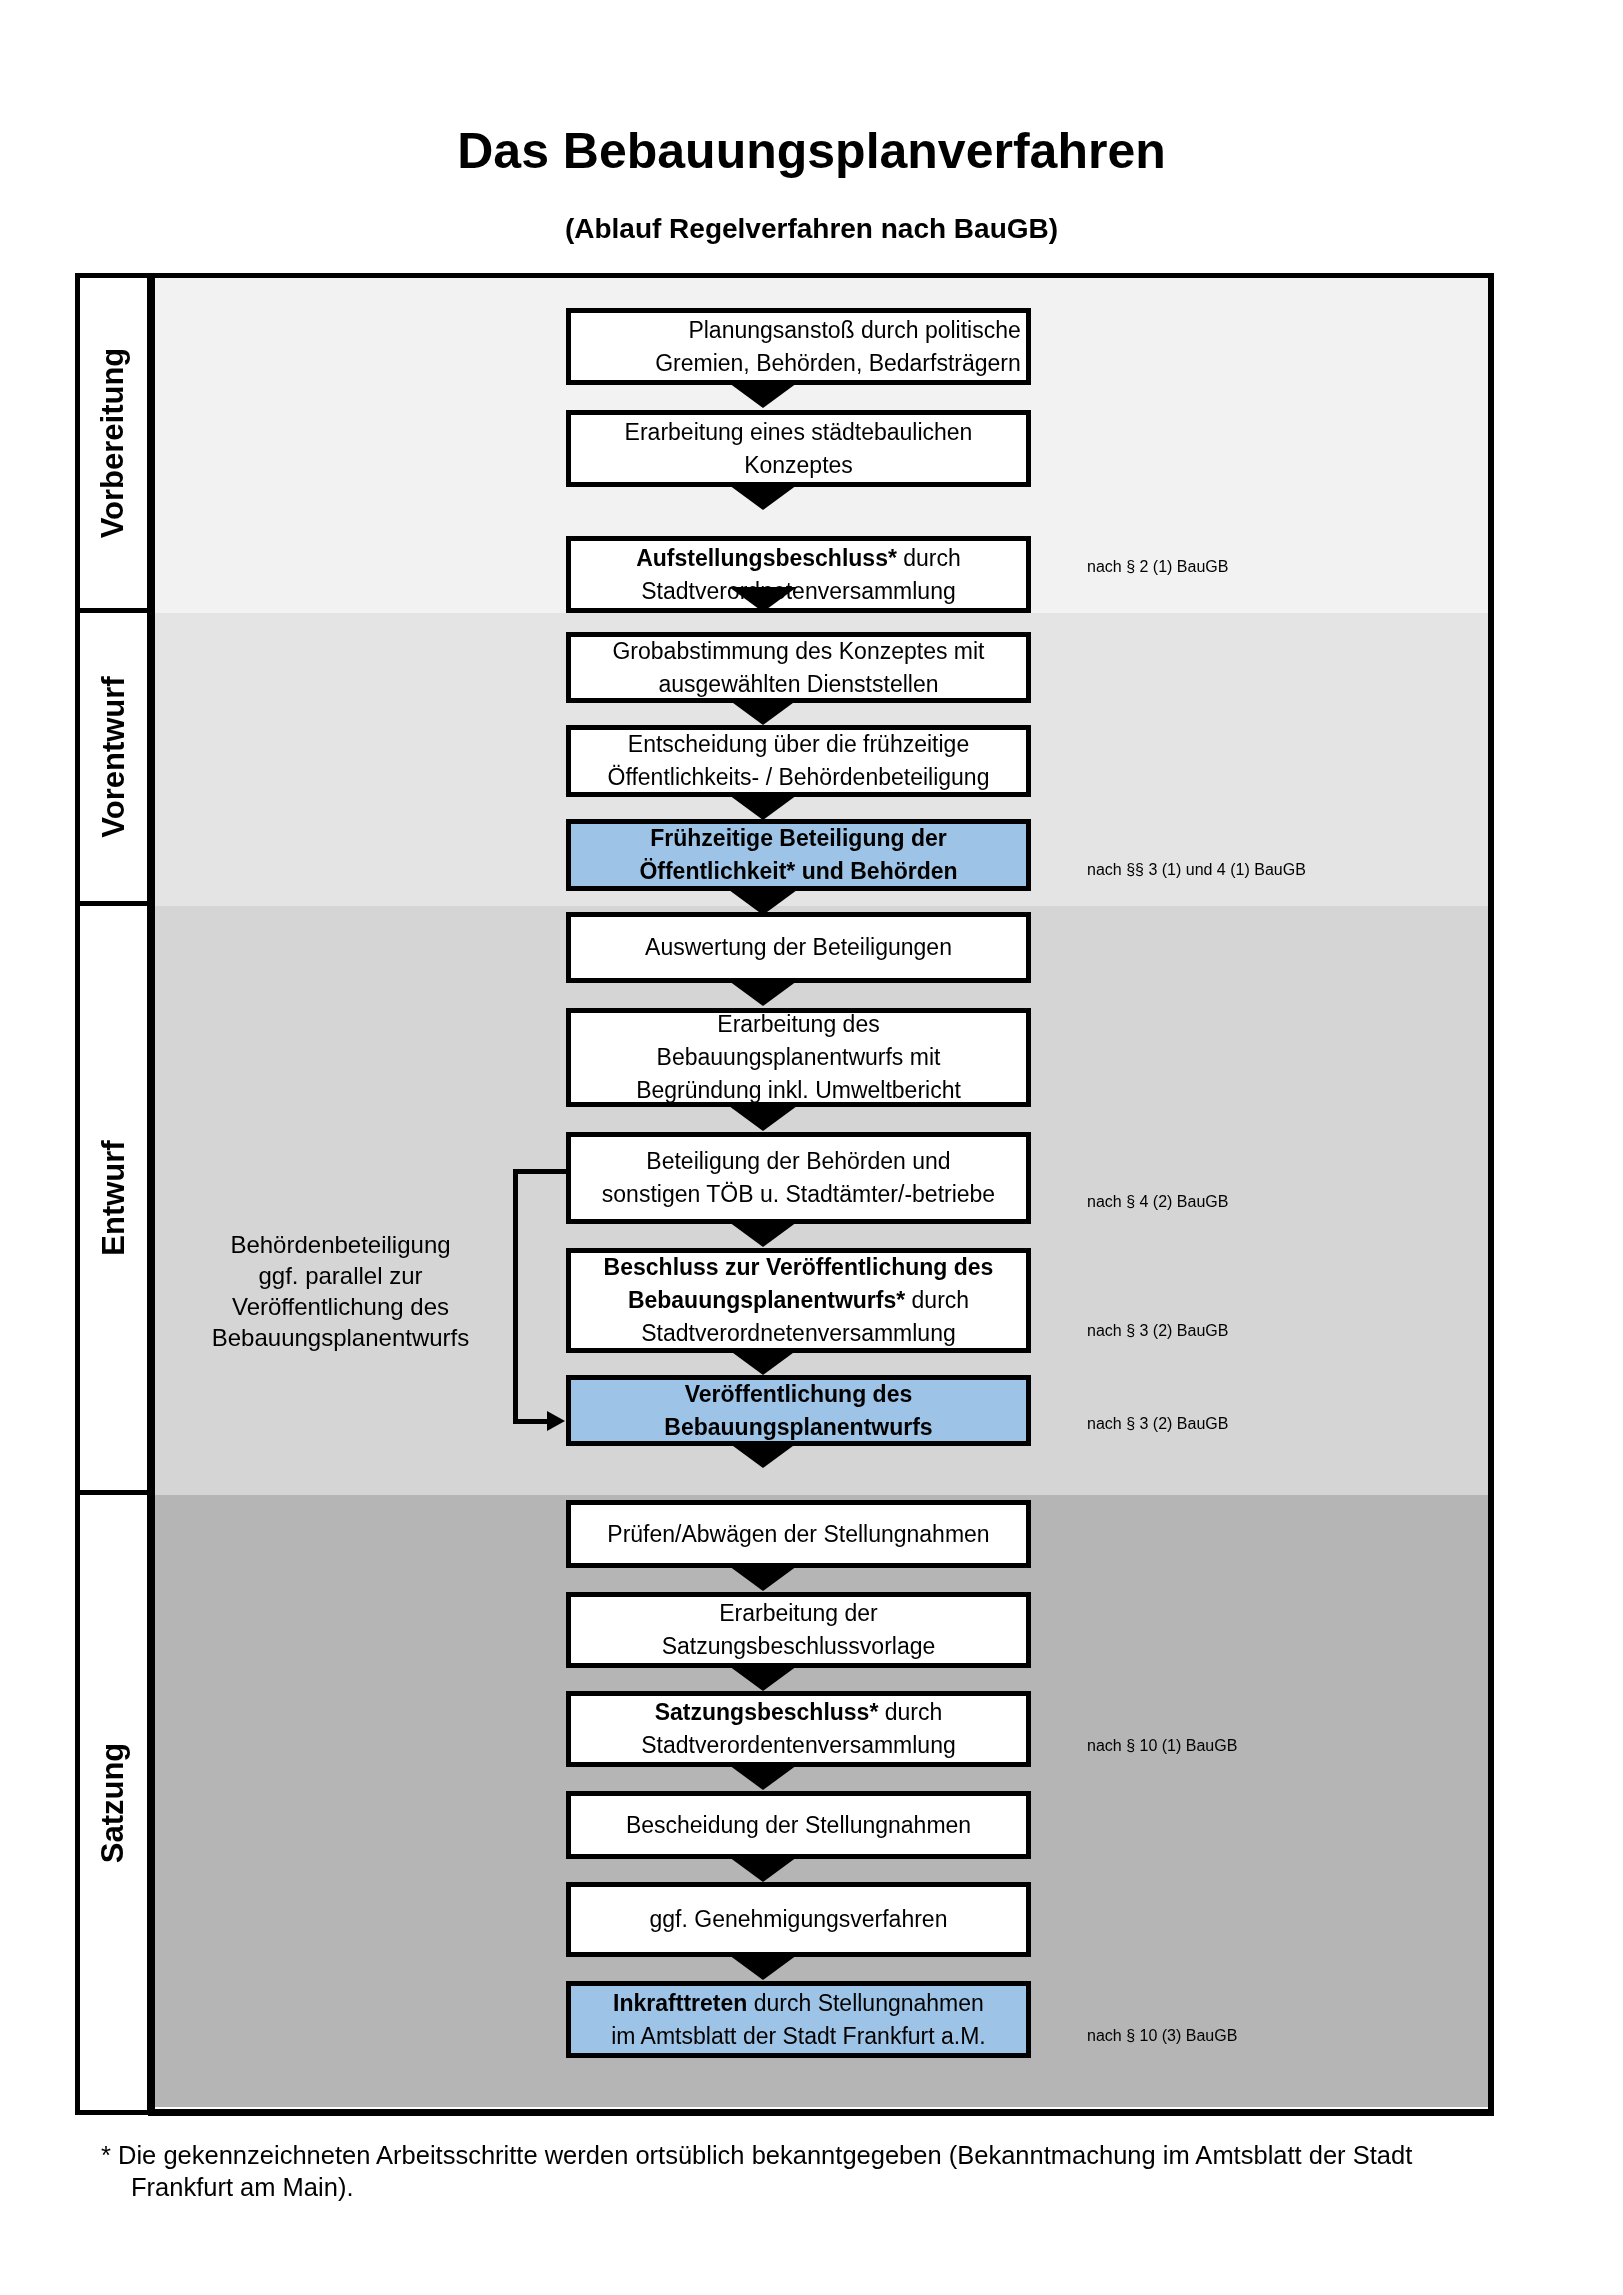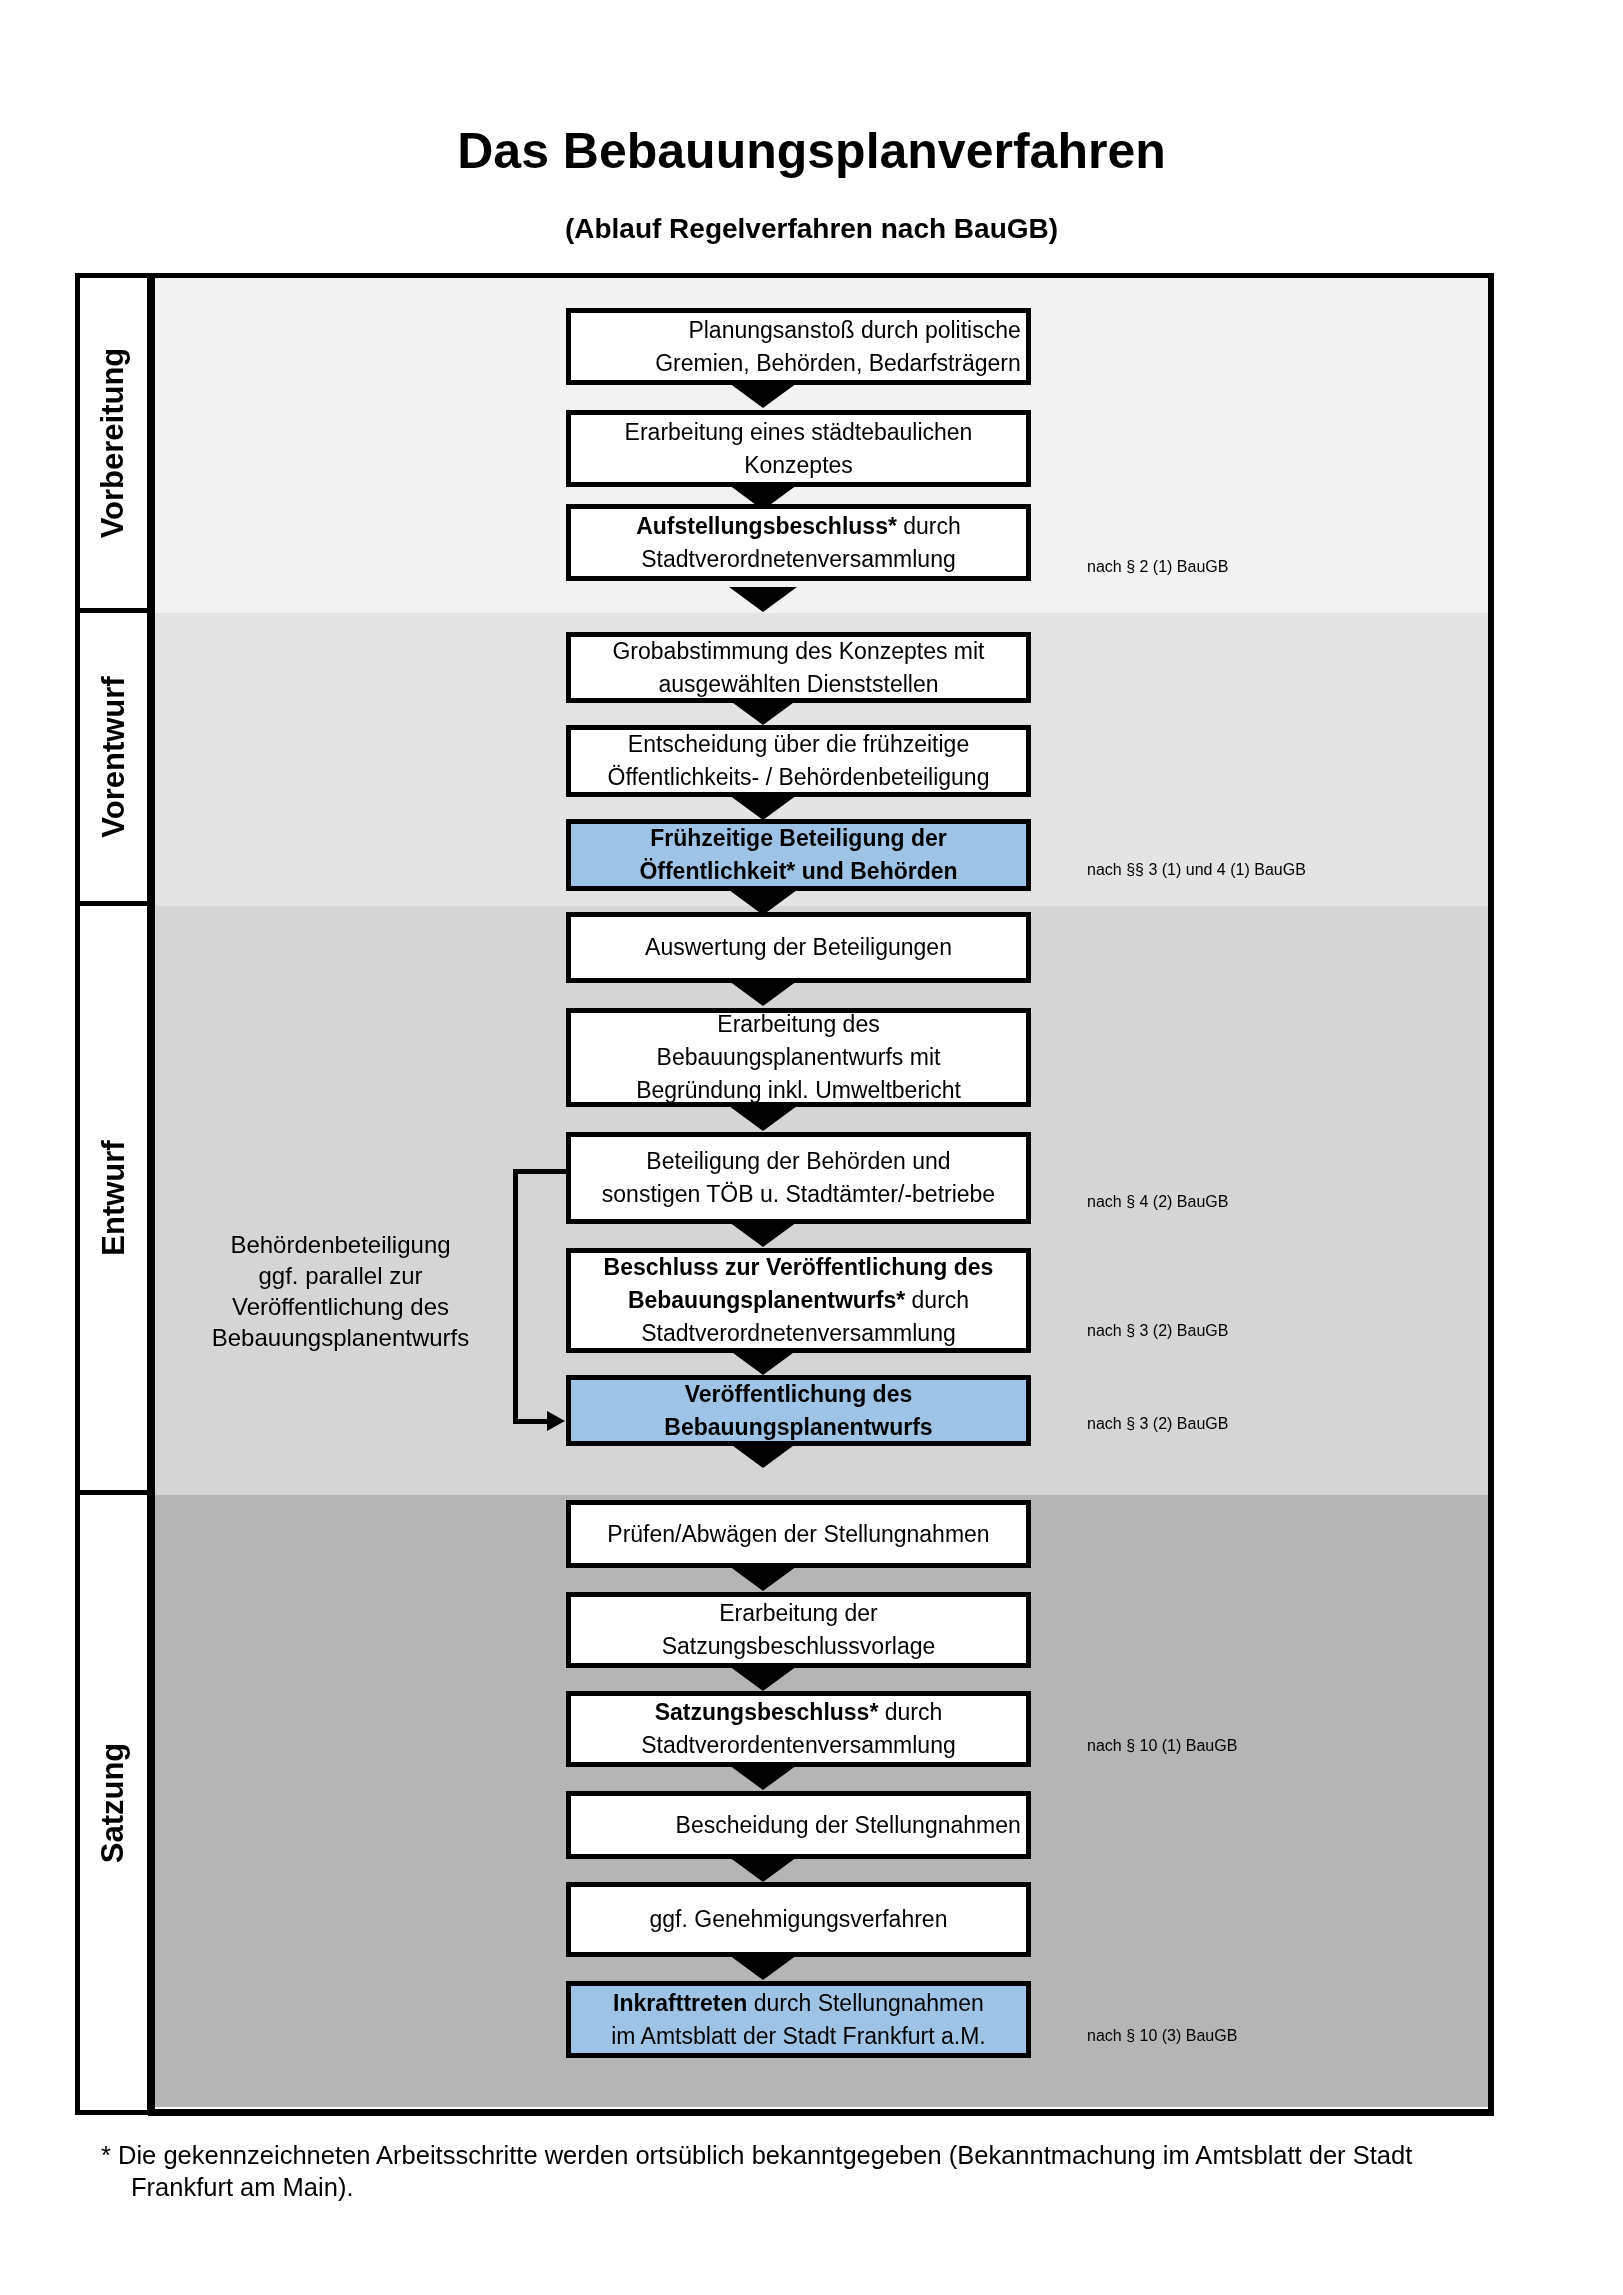--- a/index.html
+++ b/index.html
@@ -91,21 +91,21 @@
       <div class="pbox" style="top: 308px; height: 77px; align-items: flex-end;">
         <div><span>Planungsanstoß durch politische</span></div>
         <div><span>Gremien, Behörden, Bedarfsträgern</span></div>
       </div>
       <div class="down-arrow" style="left: 729px; top: 383px;"></div>
       <div class="pbox" style="top: 410px; height: 77px;">
         <div><span>Erarbeitung eines städtebaulichen</span></div>
         <div><span>Konzeptes</span></div>
       </div>
       <div class="down-arrow" style="left: 729px; top: 485px;"></div>
-      <div class="pbox" style="top: 504px; height: 77px;">
+      <div class="pbox" style="top: 536px; height: 77px;">
         <div><span class="bseg bseg-b" style="font-weight: bold;">Aufstellungsbeschluss*</span><span> durch</span></div>
         <div><span>Stadtverordnetenversammlung</span></div>
       </div>
       <div class="down-arrow" style="left: 729px; top: 587px;"></div>
       <div class="legal-ref" style="top: 552px;">nach § 2 (1) BauGB</div>
       <div class="label-cell" style="top: 608px; height: 298px;">
         <span>Vorentwurf</span>
       </div>
       <div class="pbox" style="top: 632px; height: 71px;">
         <div><span>Grobabstimmung des Konzeptes mit</span></div>
@@ -166,21 +166,21 @@
         <div><span>Erarbeitung der</span></div>
         <div><span>Satzungsbeschlussvorlage</span></div>
       </div>
       <div class="down-arrow" style="left: 729px; top: 1666px;"></div>
       <div class="pbox" style="top: 1691px; height: 76px;">
         <div><span class="bseg bseg-b" style="font-weight: bold;">Satzungsbeschluss*</span><span> durch</span></div>
         <div><span>Stadtverordentenversammlung</span></div>
       </div>
       <div class="down-arrow" style="left: 729px; top: 1765px;"></div>
       <div class="legal-ref" style="top: 1731px;">nach § 10 (1) BauGB</div>
-      <div class="pbox" style="top: 1791px; height: 68px; align-items: flex-end;">
+      <div class="pbox" style="top: 1791px; height: 68px;">
         <div><span>Bescheidung der Stellungnahmen</span></div>
       </div>
       <div class="down-arrow" style="left: 729px; top: 1857px;"></div>
       <div class="pbox" style="top: 1882px; height: 75px;">
         <div><span>ggf. Genehmigungsverfahren</span></div>
       </div>
       <div class="down-arrow" style="left: 729px; top: 1955px;"></div>
       <div class="pbox" style="top: 1981px; height: 77px; background: rgb(157, 195, 230);">
         <div><span class="bseg bseg-b" style="font-weight: bold;">Inkrafttreten</span><span> durch Stellungnahmen</span></div>
         <div><span>im Amtsblatt der Stadt Frankfurt a.M.</span></div>

